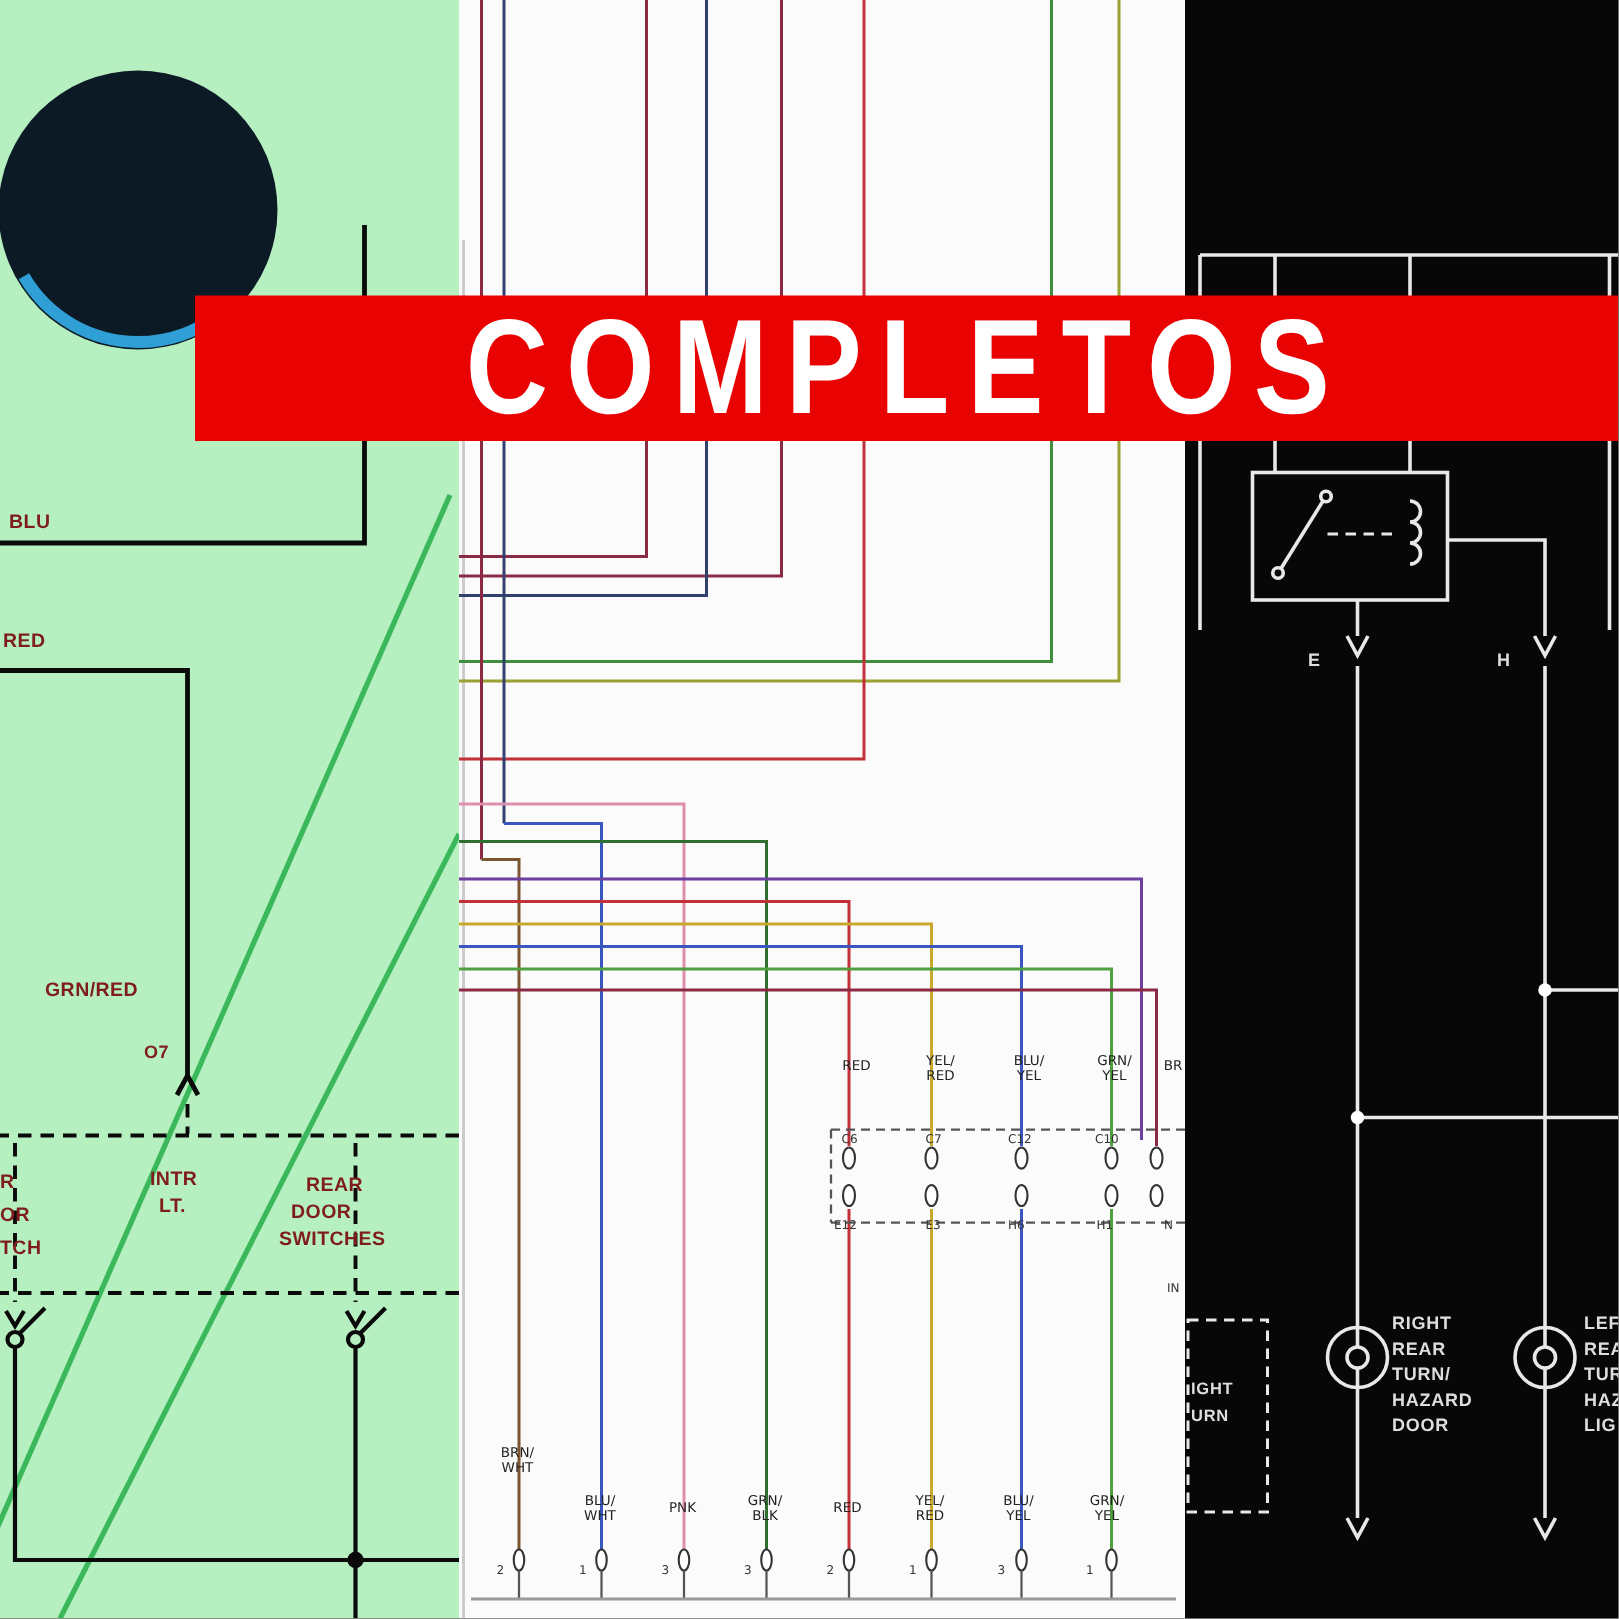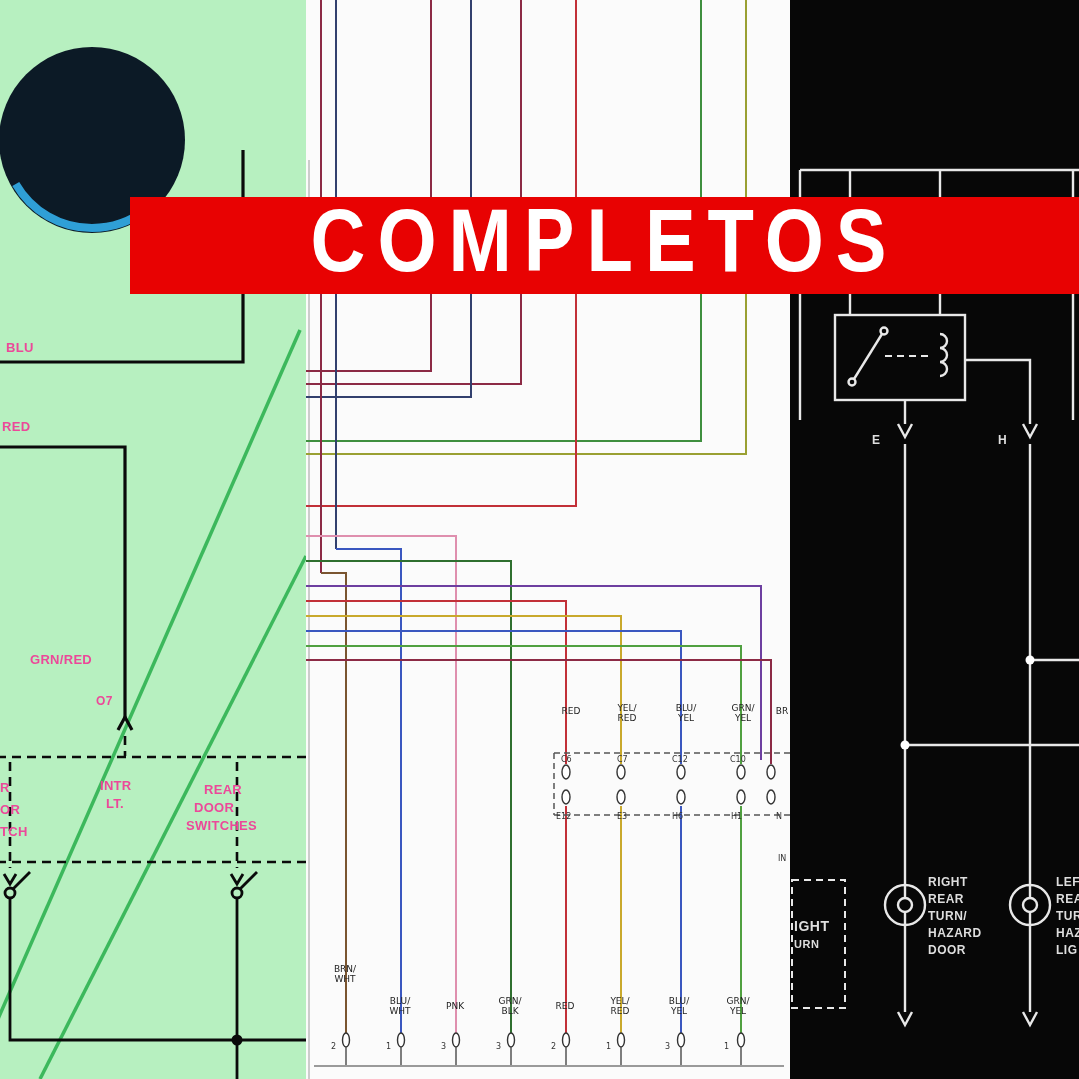--- a/index.html
+++ b/index.html
@@ -5,40 +5,40 @@
   html,body{margin:0;padding:0;background:#222;}
   .stage{position:relative;width:1079px;height:1079px;overflow:hidden;background:#fff;
          font-family:"Liberation Sans",sans-serif;}
   .panel{position:absolute;top:0;height:1079px;}
   .panel-left{left:0;width:306px;background:#b7f0c0;}
   .panel-mid{left:306px;width:484px;background:#fbfbfb;}
   .panel-right{left:790px;width:289px;background:#070707;}
   .panel svg{position:absolute;left:0;top:0;}
 
   .lbl{position:absolute;white-space:nowrap;font-family:"Liberation Sans",sans-serif;}
-  .lbl-g{font-size:13px;font-weight:bold;color:#ec4899;letter-spacing:.3px;}
+  .lbl-g{font-size:13px;font-weight:bold;color:#7f1d1d;letter-spacing:.3px;}
   .lbl-m{font-size:9px;line-height:10px;color:#222;text-align:center;
          font-family:"DejaVu Sans",sans-serif;}
   .lbl-m span{display:block;}
   .lbl-c{font-size:8px;color:#333;font-family:"DejaVu Sans",sans-serif;}
   .lbl-r{font-size:12px;font-weight:bold;color:#dedede;letter-spacing:.5px;line-height:13px;}
 
   .banner-top{position:absolute;left:0;top:0;width:1079px;height:163px;z-index:6;
     overflow:hidden;background-color:#ea0302;
     background-image:
       repeating-linear-gradient(90deg, rgba(150,10,0,.3) 0 2px, transparent 2px 56px),
       repeating-linear-gradient(0deg, rgba(150,10,0,.3) 0 2px, transparent 2px 34px);}
   .title{position:absolute;left:-14px;top:2px;white-space:nowrap;
     font-family:"Liberation Sans",sans-serif;font-style:italic;font-weight:bold;
     font-size:118px;letter-spacing:-3px;color:#ffd90a;
     transform:scaleY(1.18);transform-origin:0 0;
     -webkit-text-stroke:3px #cf1a02;
     text-shadow:5px 5px 0 #8f0f00, 0 0 14px rgba(255,255,255,.55);}
   .banner-sub{position:absolute;left:130px;top:197px;width:949px;height:97px;z-index:6;
-    background:#e80202;display:flex;justify-content:center;}
+    background:#e80202;display:flex;align-items:center;justify-content:center;}
   .subtitle{font-family:"Liberation Sans",sans-serif;font-weight:bold;font-size:76px;
     color:#ffffff;letter-spacing:12px;transform:scaleY(1.18);}
 </style>
 </head>
 <body>
 
 <div class="stage">
 
   <div class="panel panel-left">
     <svg width="306" height="1079" viewBox="0 0 306 1079">
@@ -274,20 +274,20 @@
   <div class="lbl lbl-r" style="left:928px;top:876px">RIGHT</div>
   <div class="lbl lbl-r" style="left:928px;top:893px">REAR</div>
   <div class="lbl lbl-r" style="left:928px;top:910px">TURN/</div>
   <div class="lbl lbl-r" style="left:928px;top:927px">HAZARD</div>
   <div class="lbl lbl-r" style="left:928px;top:944px">DOOR</div>
   <div class="lbl lbl-r" style="left:1056px;top:876px">LEF</div>
   <div class="lbl lbl-r" style="left:1056px;top:893px">REA</div>
   <div class="lbl lbl-r" style="left:1056px;top:910px">TUR</div>
   <div class="lbl lbl-r" style="left:1056px;top:927px">HAZ</div>
   <div class="lbl lbl-r" style="left:1056px;top:944px">LIG</div>
-  <div class="lbl lbl-r" style="left:794px;top:920px;font-size:14px">IGHT</div>
+  <div class="lbl lbl-r" style="left:794px;top:920px;font-size:11px">IGHT</div>
   <div class="lbl lbl-r" style="left:794px;top:938px;font-size:11px">URN</div>
 
   <div class="banner-sub">
     <div class="subtitle">COMPLETOS</div>
   </div>
 
 </div>
 
 </body></html>

